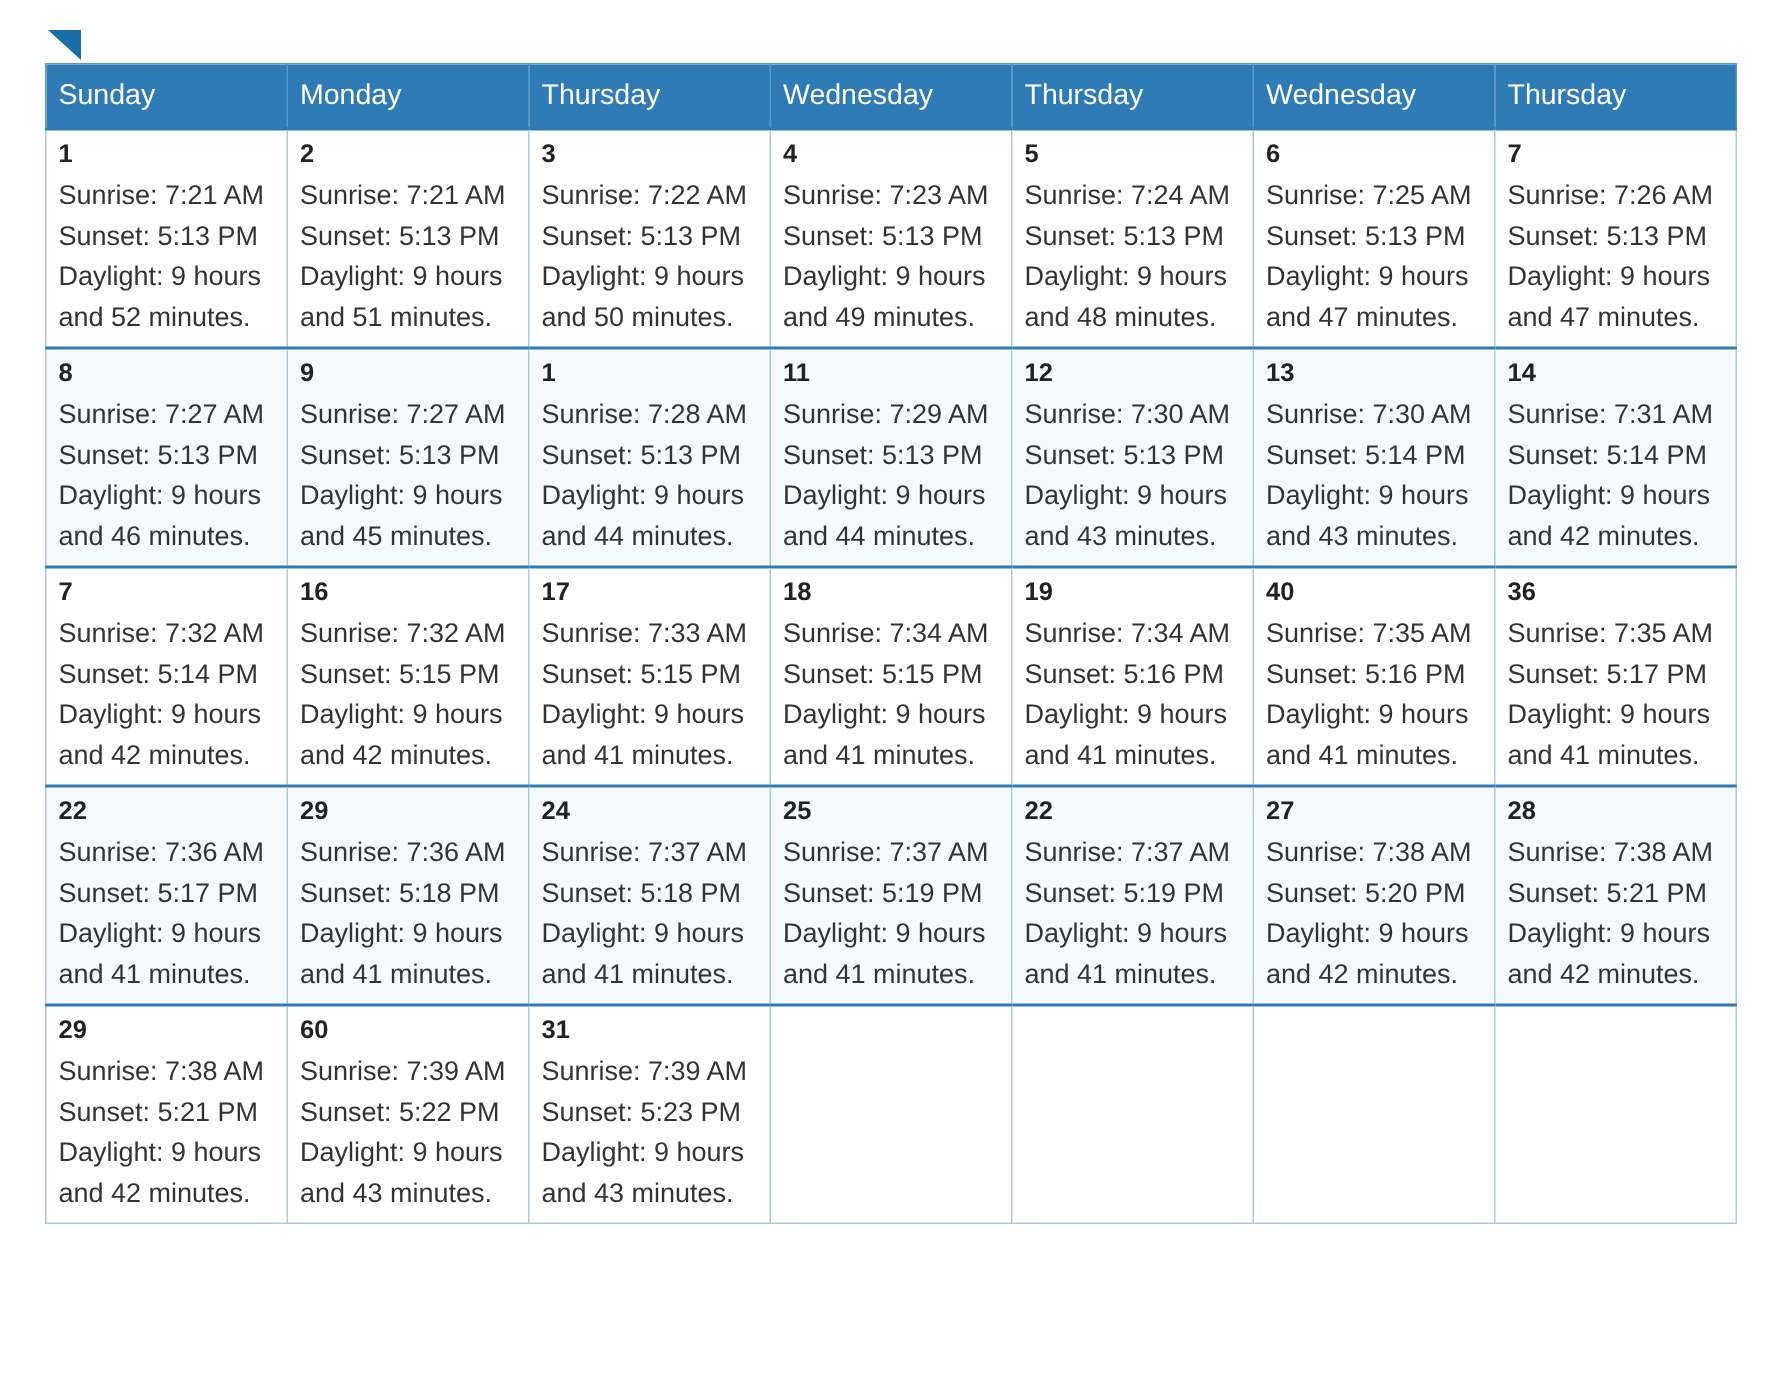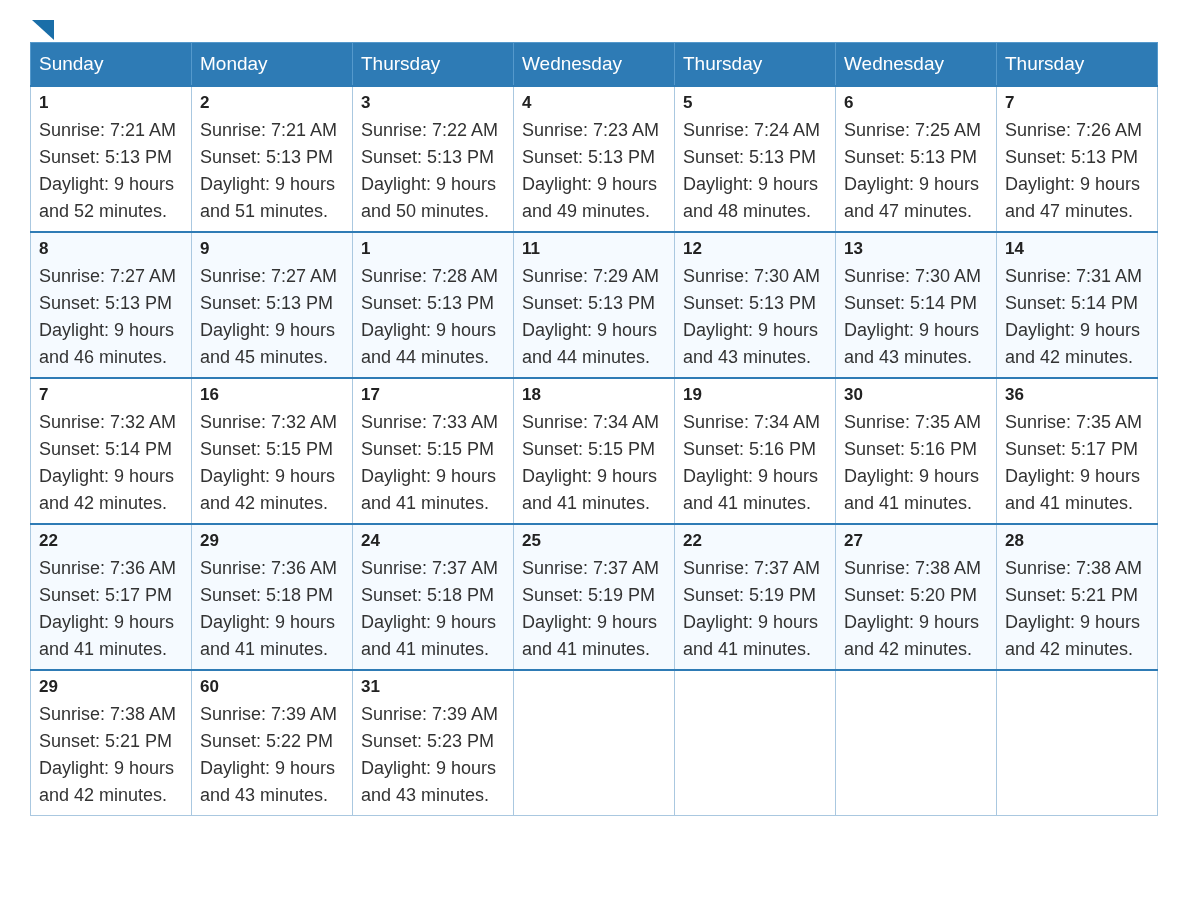--- a/index.html
+++ b/index.html
@@ -206,21 +206,21 @@
         </td>
         <td>
           <span class="day-number">18</span>
           <div class="day-info">Sunrise: 7:34 AM<br>Sunset: 5:15 PM<br>Daylight: 9 hours<br>and 41 minutes.</div>
         </td>
         <td>
           <span class="day-number">19</span>
           <div class="day-info">Sunrise: 7:34 AM<br>Sunset: 5:16 PM<br>Daylight: 9 hours<br>and 41 minutes.</div>
         </td>
         <td>
-          <span class="day-number">30</span>
+          <span class="day-number">40</span>
           <div class="day-info">Sunrise: 7:35 AM<br>Sunset: 5:16 PM<br>Daylight: 9 hours<br>and 41 minutes.</div>
         </td>
         <td>
           <span class="day-number">36</span>
           <div class="day-info">Sunrise: 7:35 AM<br>Sunset: 5:17 PM<br>Daylight: 9 hours<br>and 41 minutes.</div>
         </td>
       </tr>
       <tr class="week-row">
         <td>
           <span class="day-number">22</span>

